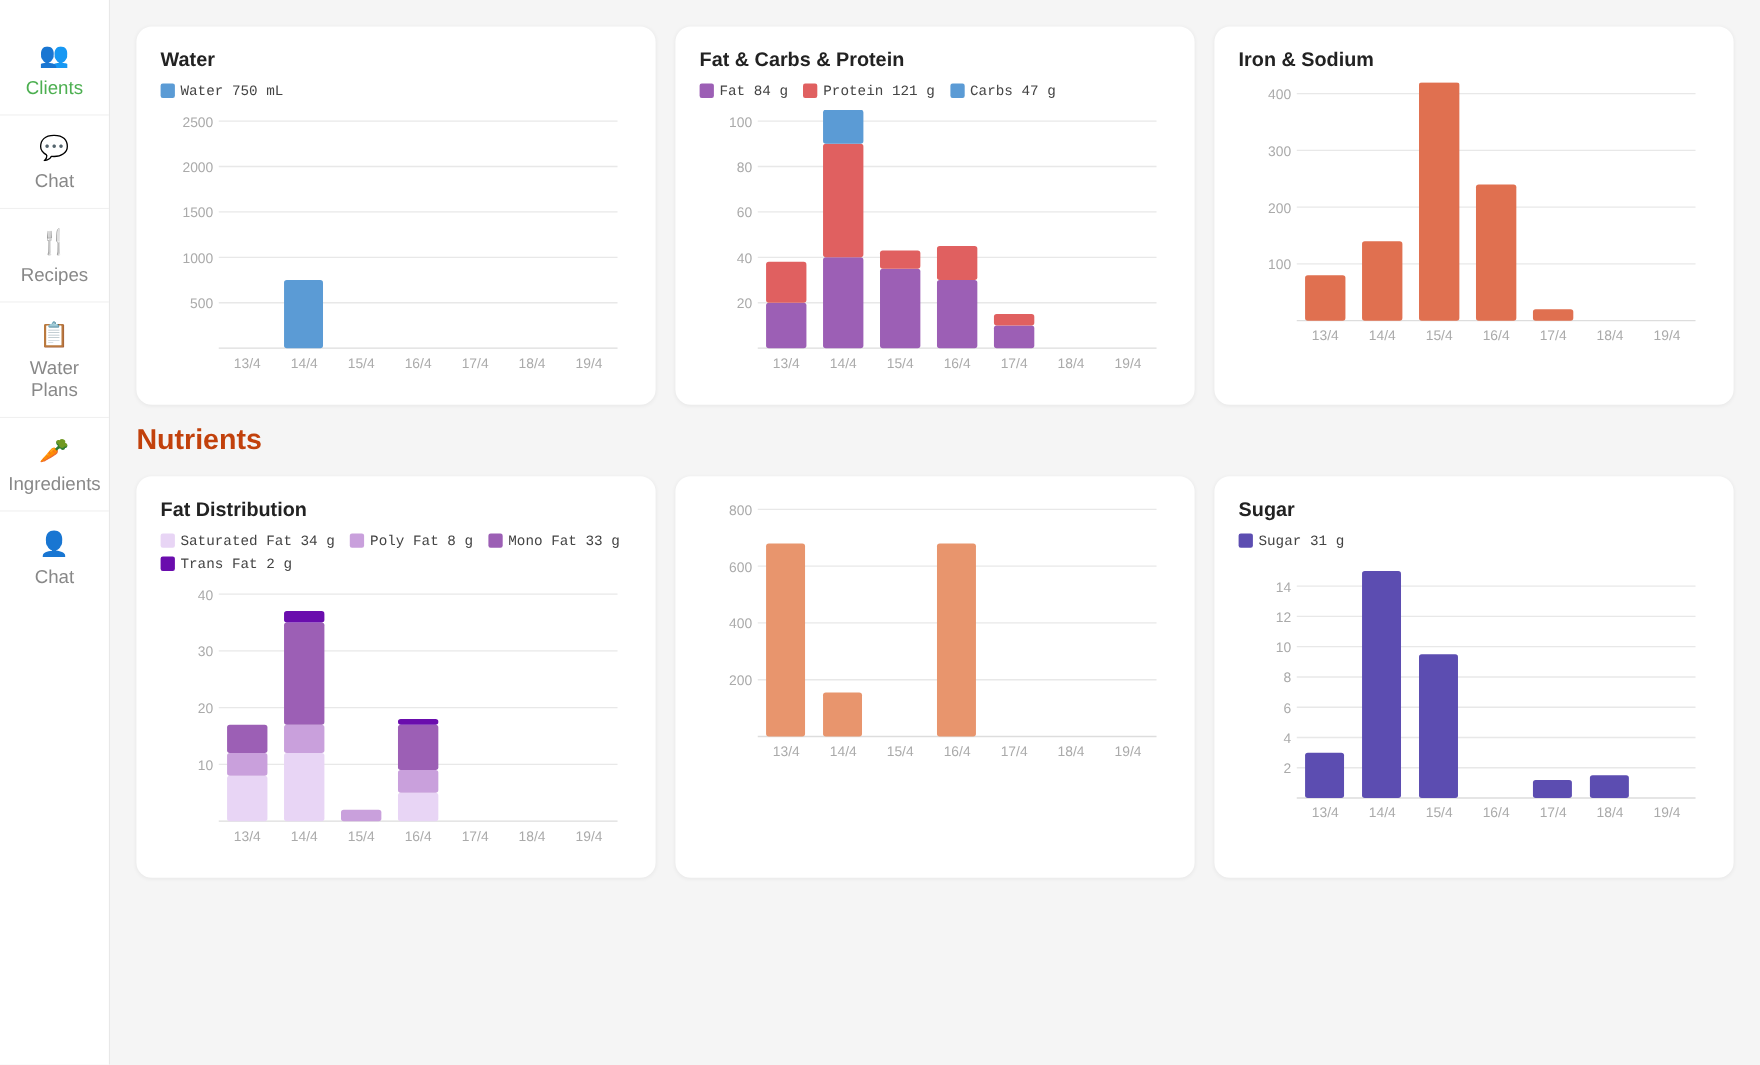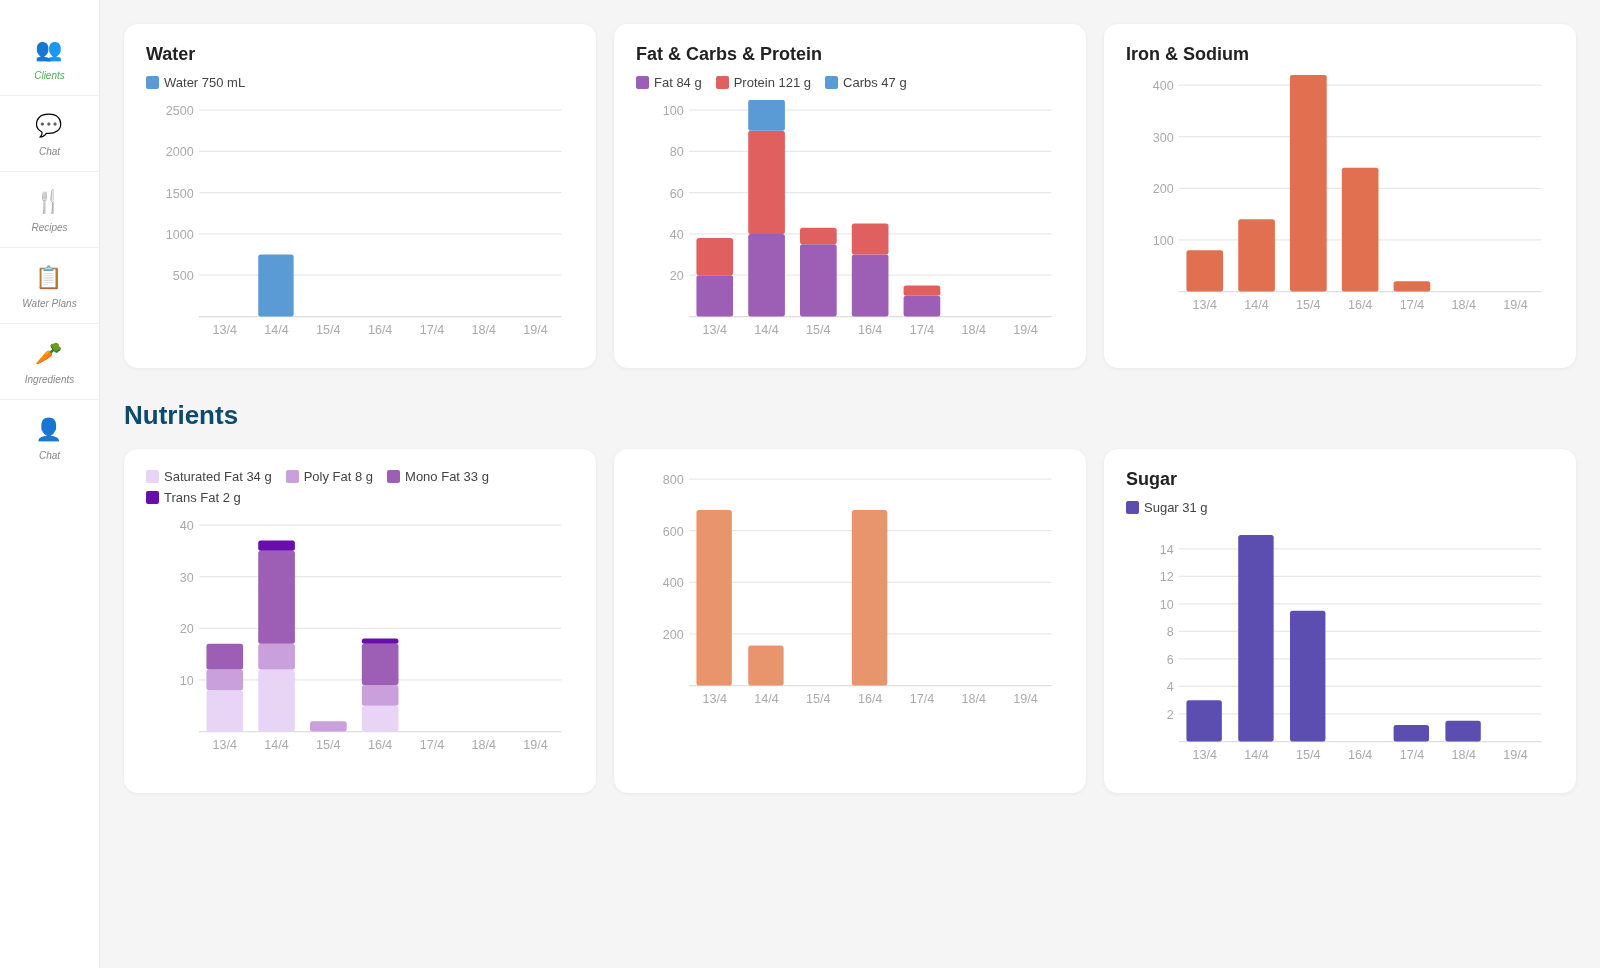--- a/index.html
+++ b/index.html
@@ -29,49 +29,48 @@
     .sidebar-icon {
       width: 32px;
       height: 32px;
       display: flex;
       align-items: center;
       justify-content: center;
       font-size: 22px;
       margin-bottom: 4px;
     }
     .sidebar-label {
-      font-size: 10px;
+      font-size: 17px;
       color: #888;
       text-align: center;
-      font-style: italic;
     }
     .sidebar-item.active .sidebar-label { color: #4caf50; }
     .sidebar-item.active .sidebar-icon { color: #4caf50; }
 
     
     #main {
       flex: 1;
       overflow-y: auto;
       padding: 24px;
       background: #f5f5f5;
     }
 
     
     .section-title {
       font-size: 26px;
       font-weight: 600;
-      color: #0c4a6e;
+      color: #c2410c;
       margin-bottom: 18px;
     }
 
     
     .cards-row {
       display: flex;
       gap: 18px;
-      margin-bottom: 32px;
+      margin-bottom: 16px;
     }
     .chart-card {
       flex: 1;
       background: #fff;
       border-radius: 14px;
       padding: 20px 22px 16px 22px;
       box-shadow: 0 1px 4px rgba(0,0,0,0.06);
     }
     .card-title {
       font-size: 18px;
@@ -84,20 +83,21 @@
       flex-wrap: wrap;
       gap: 6px 14px;
       margin-bottom: 10px;
     }
     .legend-item {
       display: flex;
       align-items: center;
       font-size: 13px;
       color: #444;
       gap: 5px;
+      font-family: Liberation Mono, monospace;
     }
     .legend-dot {
       width: 13px;
       height: 13px;
       border-radius: 2px;
       flex-shrink: 0;
     }
 
     
     .chart-svg-wrap {
@@ -250,20 +250,21 @@
             <text x="268.2857142857143" y="186" text-anchor="middle" font-size="10" fill="#aaa">18/4</text>
             <text x="309.42857142857144" y="186" text-anchor="middle" font-size="10" fill="#aaa">19/4</text>
           </svg>
         </div>
       </div>
     </div>
 
   <div class="section-title" id="nutrients-title">Nutrients</div>
   <div class="cards-row" id="nutrient-cards">
       <div class="chart-card">
+        <div class="card-title">Fat Distribution</div>
         <div class="legend">
           <div class="legend-item">
             <span class="legend-dot" style="background:#e8d5f5"></span>
             <span>Saturated Fat 34 g</span>
           </div>
           <div class="legend-item">
             <span class="legend-dot" style="background:#c9a0dc"></span>
             <span>Poly Fat 8 g</span>
           </div>
           <div class="legend-item">

